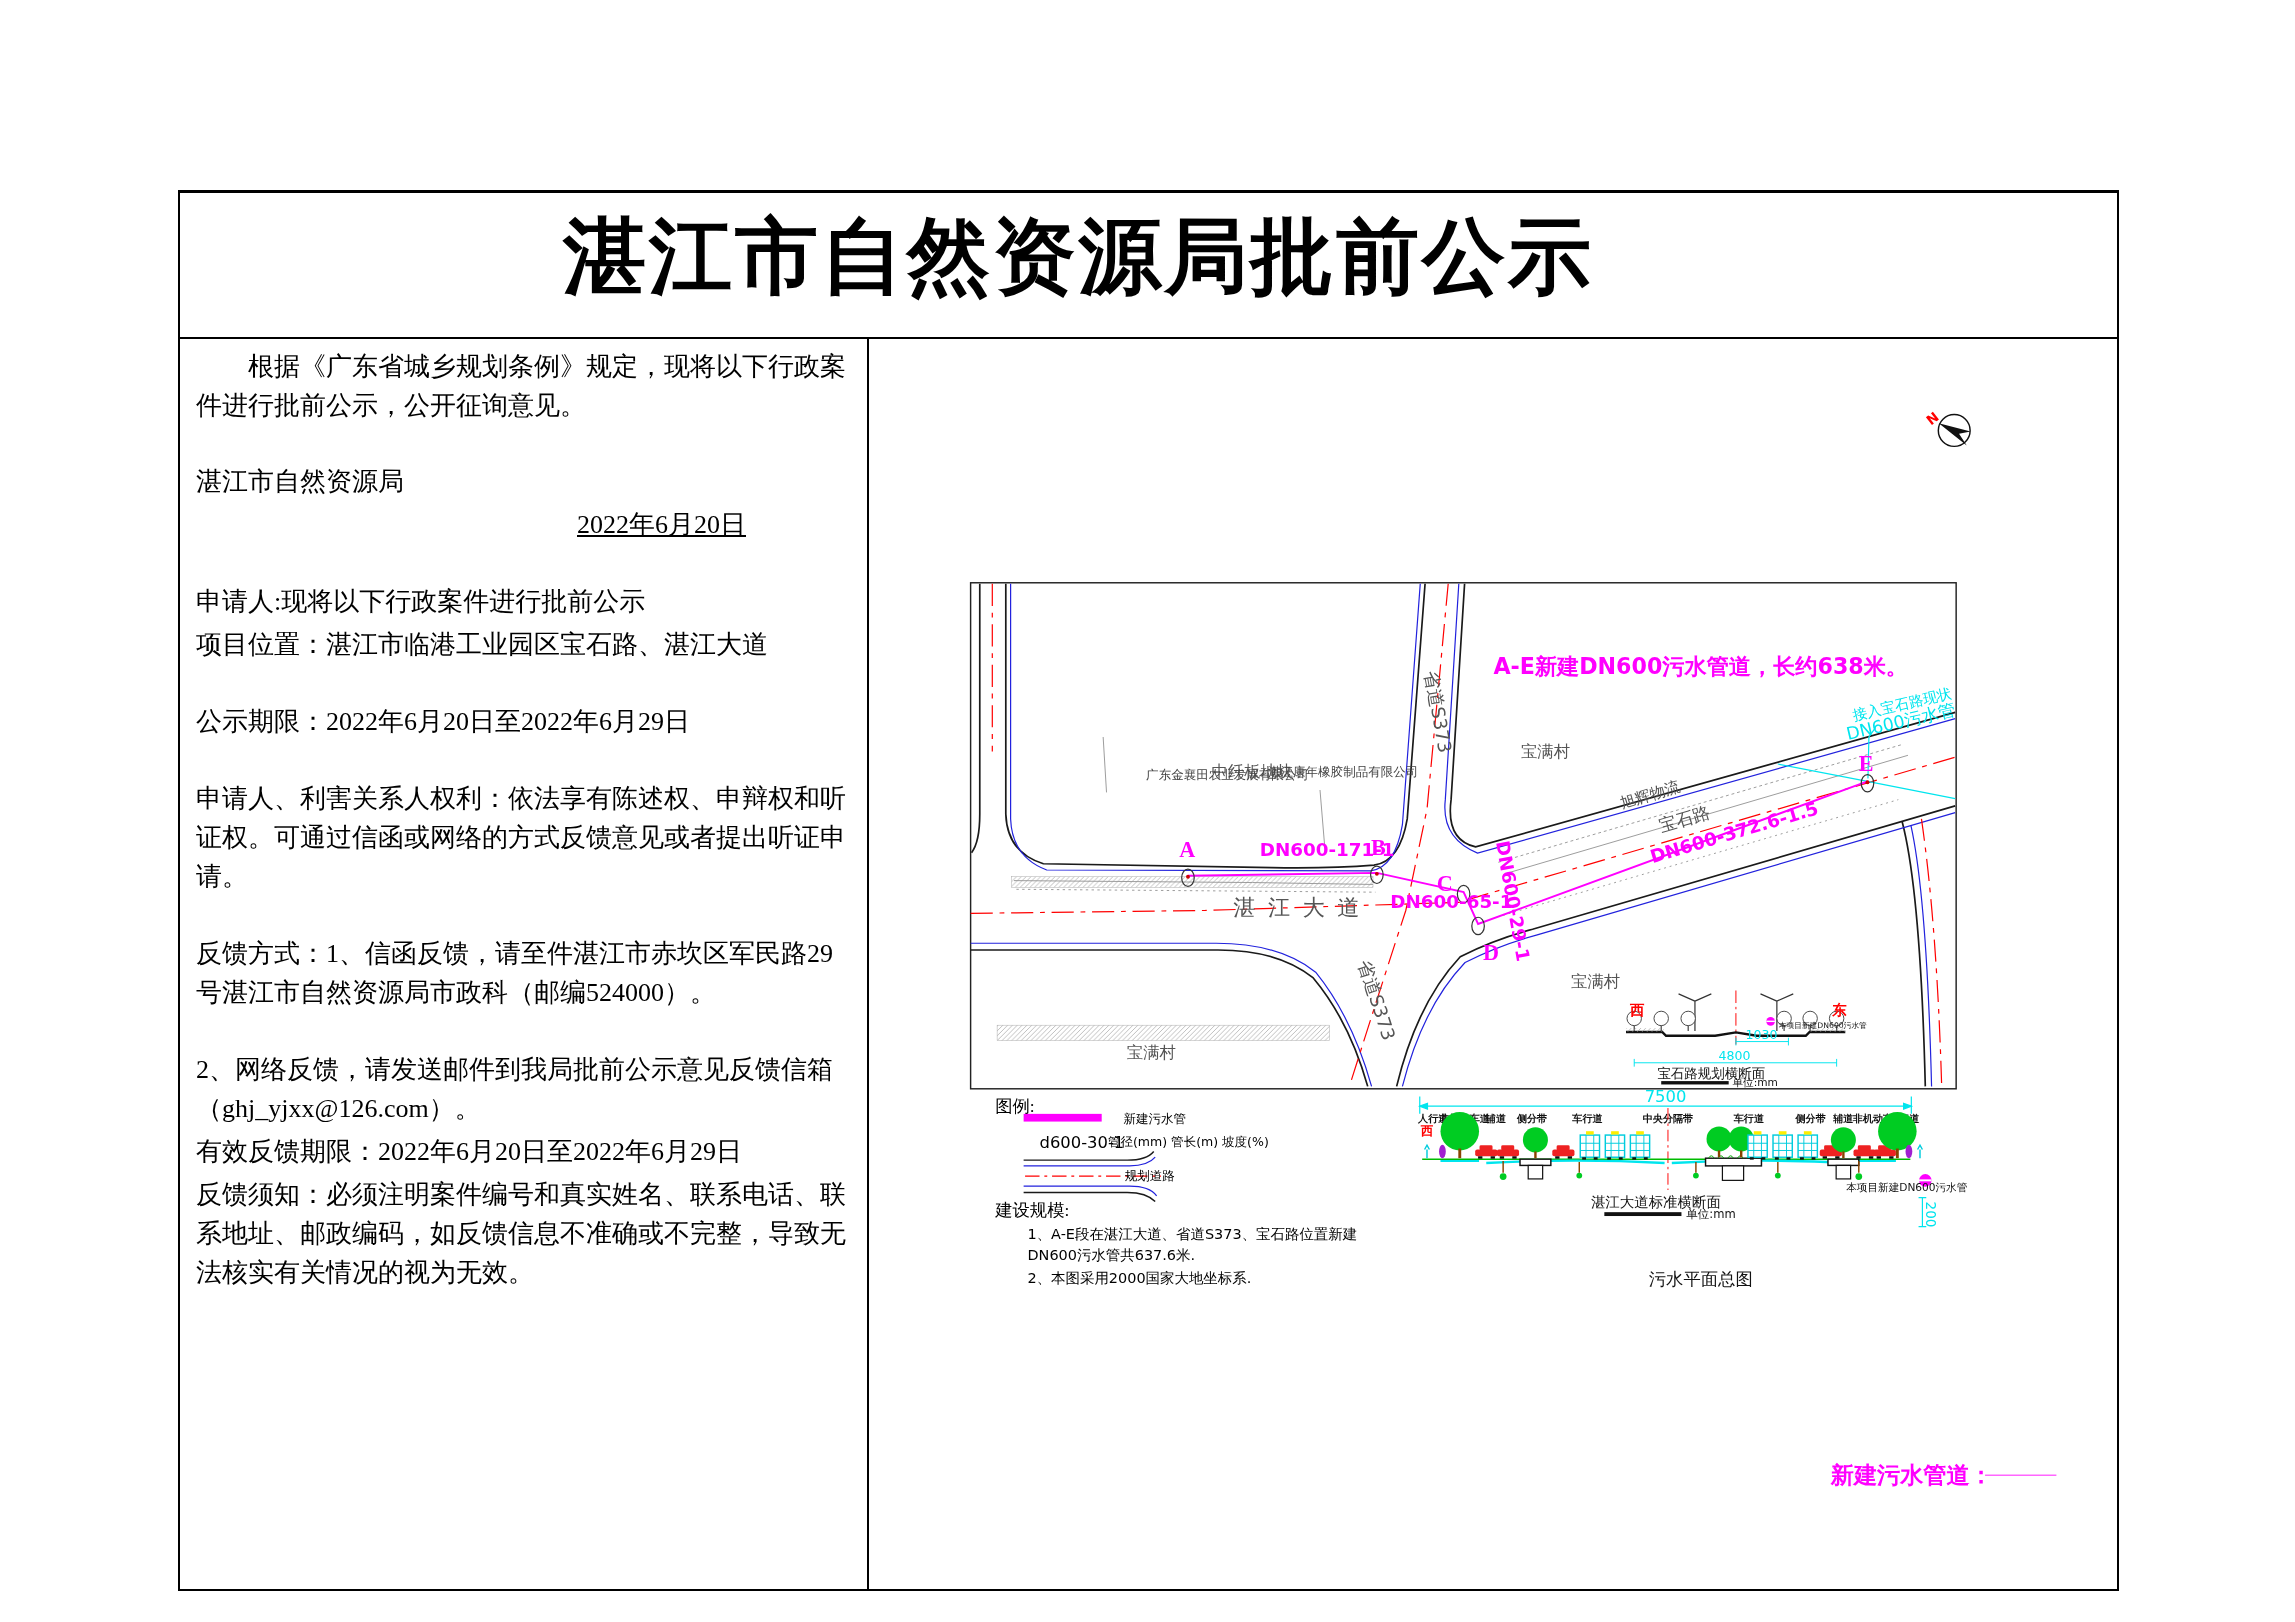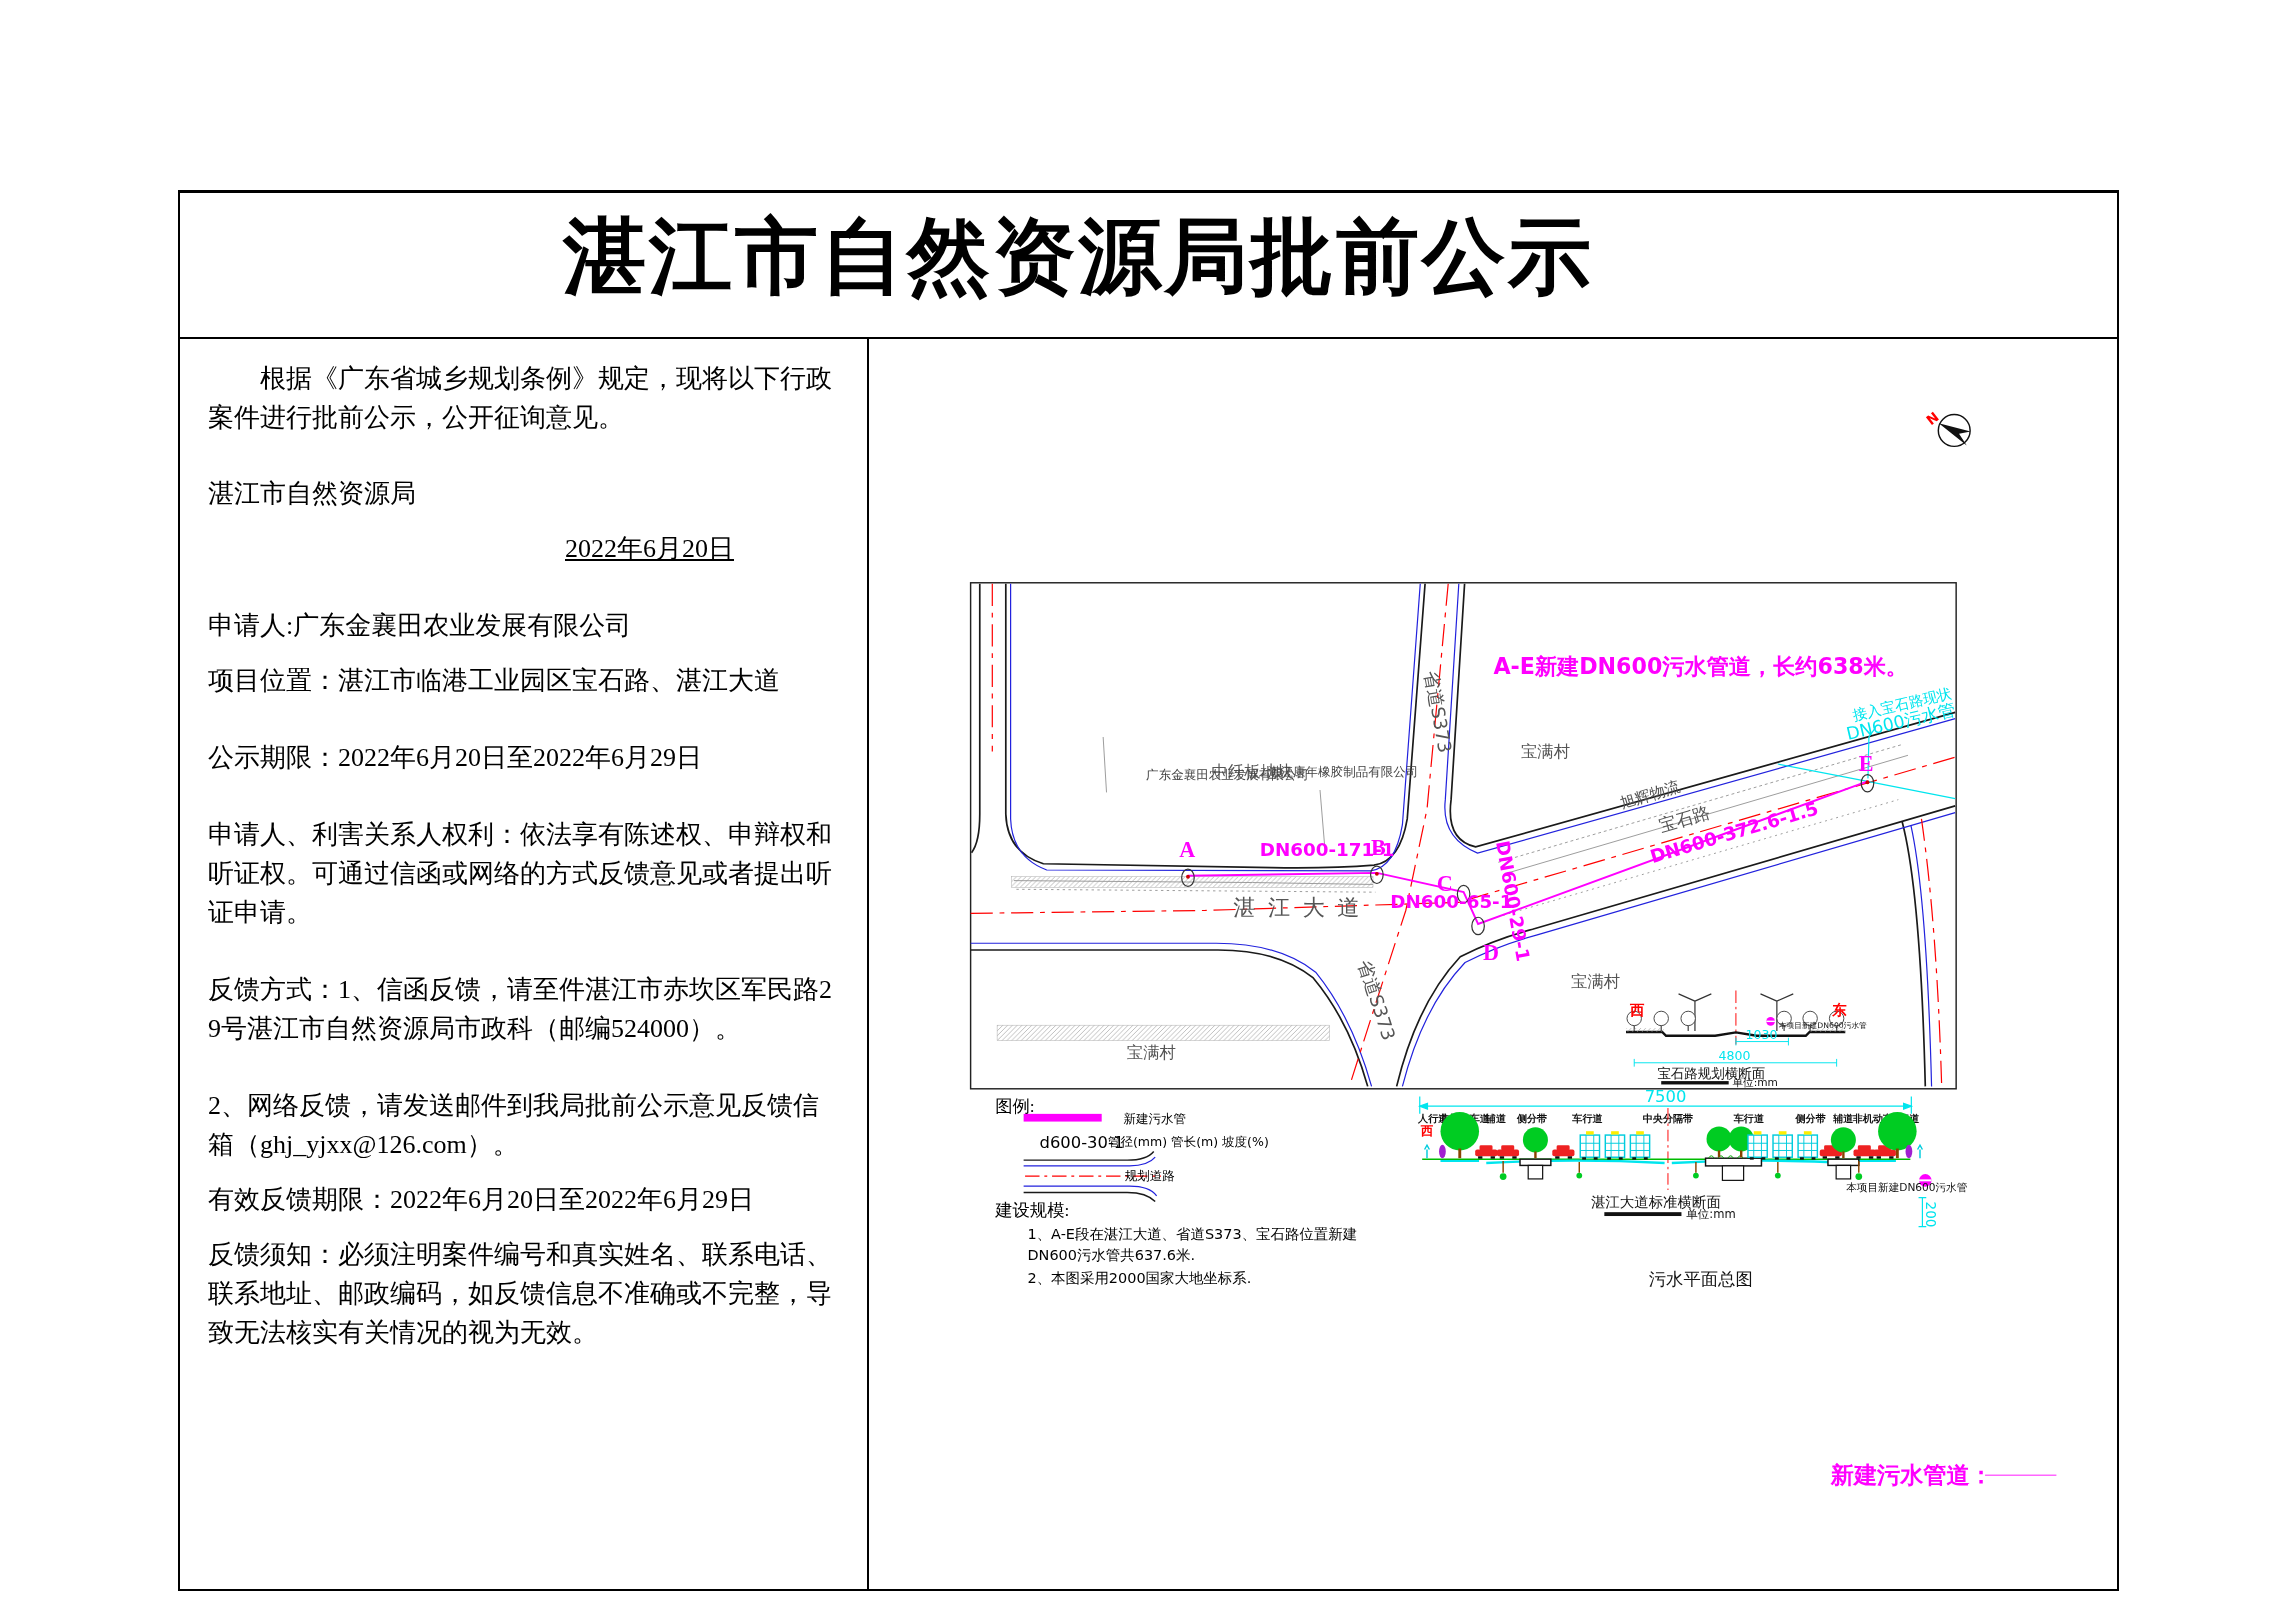--- a/index.html
+++ b/index.html
@@ -11,21 +11,21 @@
   .b-mid{left:178px;top:337px;width:1941px;height:2.4px;background:#000;}
   .b-left{left:178px;top:190px;width:2.4px;height:1401px;background:#000;}
   .b-right{left:2117px;top:190px;width:2.4px;height:1401px;background:#000;}
   .b-bottom{left:178px;top:1589px;width:1941px;height:2.4px;background:#000;}
   .b-div{left:867px;top:337px;width:1.9px;height:1253px;background:#000;}
   
   .doc-title{left:178px;top:202px;width:1801px;text-align:center;font-size:83px;font-weight:bold;
              letter-spacing:2.9px;white-space:nowrap;}
   
   .leftcol{left:192px;top:343px;width:668px;font-size:26px;line-height:39px;word-break:break-all;}
-  .leftcol p{margin:16px;}
+  .leftcol p{margin:4px;}
   .p-indent{text-indent:2em;}
   .p-sign{padding-right:65px;margin-top:37px !important;}
   .p-date{text-align:right;padding-right:110px;text-decoration:underline;}
   .gap{margin-top:38px !important;}
   svg text{font-family:"DejaVu Sans","Liberation Sans",sans-serif;}
   svg text.serif{font-family:"Liberation Serif","DejaVu Serif",serif;}
 </style>
 </head>
 <body>
 
@@ -37,21 +37,21 @@
   <div class="abs b-right"></div>
   <div class="abs b-bottom"></div>
   <div class="abs b-div"></div>
 
   <div class="abs doc-title">湛江市自然资源局批前公示</div>
 
   <div class="abs leftcol">
     <p class="p-indent">根据《广东省城乡规划条例》规定，现将以下行政案件进行批前公示，公开征询意见。</p>
     <p class="p-sign">湛江市自然资源局</p>
     <p class="p-date">2022年6月20日</p>
-    <p class="gap">申请人:广东金襄田农业发展有限公司</p>
+    <p class="gap">申请人:现将以下行政案件进行批前公示</p>
     <p>项目位置：湛江市临港工业园区宝石路、湛江大道</p>
     <p class="gap">公示期限：2022年6月20日至2022年6月29日</p>
     <p class="gap">申请人、利害关系人权利：依法享有陈述权、申辩权和听证权。可通过信函或网络的方式反馈意见或者提出听证申请。</p>
     <p class="gap">反馈方式：1、信函反馈，请至件湛江市赤坎区军民路29号湛江市自然资源局市政科（邮编524000）。</p>
     <p class="gap">2、网络反馈，请发送邮件到我局批前公示意见反馈信箱（ghj_yjxx@126.com）。</p>
     <p>有效反馈期限：2022年6月20日至2022年6月29日</p>
     <p>反馈须知：必须注明案件编号和真实姓名、联系电话、联系地址、邮政编码，如反馈信息不准确或不完整，导致无法核实有关情况的视为无效。</p>
   </div>
 
   <svg class="abs" style="left:867px;top:337px;" width="1253" height="1253" viewBox="1800 700 2600 2600">

